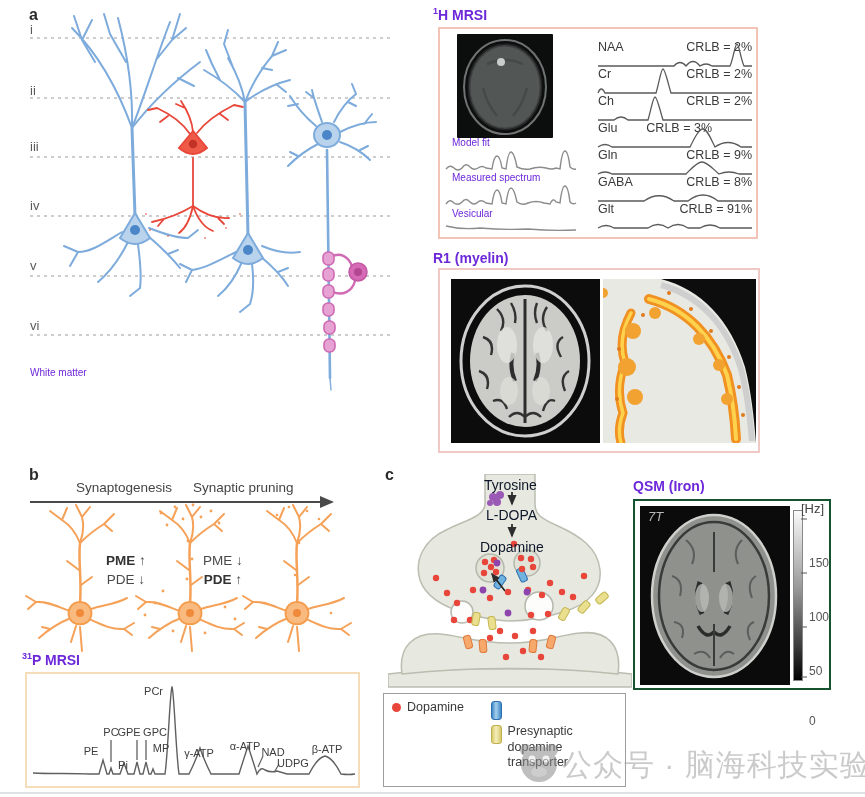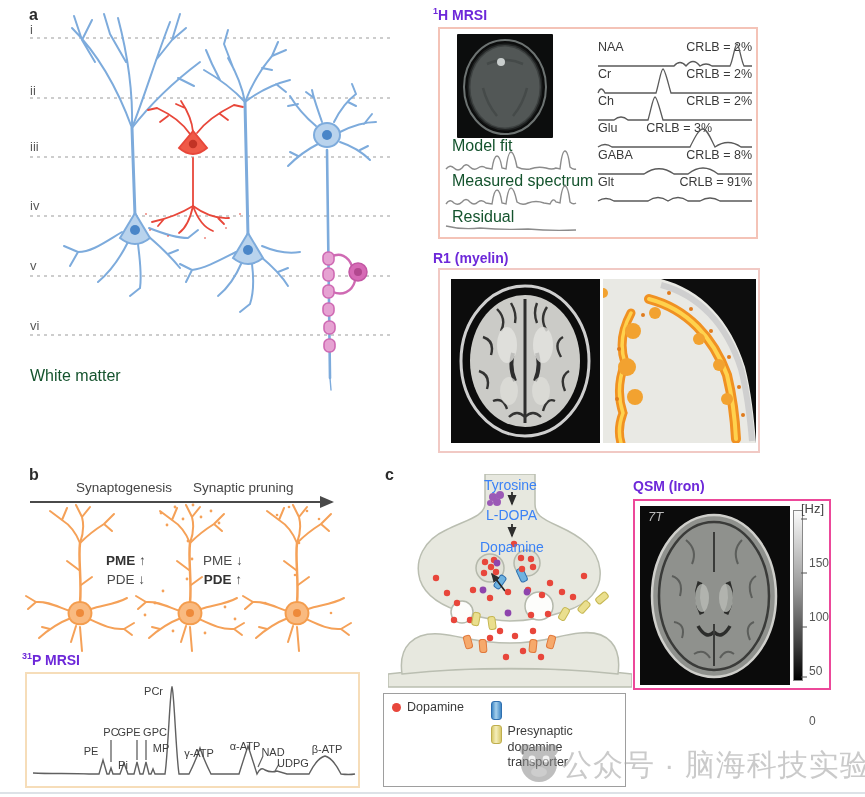--- a/index.html
+++ b/index.html
@@ -7,32 +7,32 @@
        font-family:"Liberation Sans",sans-serif;color:#3d3d3d;overflow:hidden;}
   .abs{position:absolute;}
   .panel-letter{font-weight:bold;font-size:16px;color:#2b2b2b;}
   .layer-label{font-size:13px;color:#5a5a5a;}
   .hdr{font-weight:bold;font-size:14px;color:#6d28d9;white-space:nowrap;}
   .hdr sup{font-size:9px;}
   .box{box-sizing:border-box;background:#fff;}
   .hbox{border:2px solid #f4c3b7;}
   .rbox{border:2px solid #f1c9c4;}
   .pbox{border:2px solid #f6ddb9;}
-  .qbox{border:2px solid #ec4899;}
+  .qbox{border:2px solid #14532d;}
   .lbox{border:1.5px solid #9e9e9e;}
-  .smalltxt{font-size:16px;color:#14532d;white-space:nowrap;}
+  .smalltxt{font-size:10px;color:#6d28d9;white-space:nowrap;}
   .met-row{position:relative;height:27px;}
   .met-name{position:absolute;left:2px;top:1px;font-size:12.5px;color:#3a3a3a;}
   .met-crlb{position:absolute;right:4px;top:1px;font-size:12.5px;color:#3a3a3a;}
   .crlb-left{right:44px;}
   .met-svg{position:absolute;left:0;bottom:-2px;}
   .phase-label{font-size:13.5px;color:#444;white-space:nowrap;}
   .pmepde{font-size:13.5px;color:#4a4a4a;line-height:19px;white-space:nowrap;text-align:center;}
   .pmepde b{color:#333;}
-  .pathway-label{font-size:14px;color:#3b82f6;white-space:nowrap;}
+  .pathway-label{font-size:14px;color:#0f172a;white-space:nowrap;}
   .legend-item{display:flex;align-items:flex-start;margin-bottom:4px;font-size:12.5px;line-height:15.5px;color:#3a3a3a;}
   .dot{width:9px;height:9px;border-radius:50%;flex:0 0 auto;margin:3px 6px 0 0;}
   .cyl{width:9px;height:17px;border-radius:3px;flex:0 0 auto;margin:1px 6px 0 0;}
   .dot-red{background:#e8463b;}
   .dot-purple{background:#8e44ad;}
   .cyl-blue{background:linear-gradient(90deg,#3f87c5,#a6d0ec 45%,#3f87c5);border:1px solid #2f6faf;}
   .cyl-yellow{background:linear-gradient(90deg,#d8c96a,#f5eebb 45%,#d8c96a);border:1px solid #bfae4e;}
   .qsm-tick{font-size:12px;color:#555;margin-top:44px;}
   .qsm-unit{font-size:13px;color:#444;white-space:nowrap;}
   .sevenT{font-size:13px;font-style:italic;color:#b9b9b9;}
@@ -155,21 +155,21 @@
       <circle cx="44" cy="28" r="4" fill="#c9cecd"></circle>
     </svg>
     <span class="abs smalltxt" style="left:12px;top:108px;">Model fit</span>
     <svg class="abs" style="left:4px;top:120px;" width="134" height="26">
       <path d="M2,20 Q6,15 10,19 Q14,23 18,19 Q22,13 26,18 Q30,22 34,19 Q38,16 42,19 L48,20 Q50,7 53,7 Q56,7 58,19 L62,20 Q64,3 67,3 Q70,3 73,18 Q79,21 86,20 Q94,17 102,19 Q108,21 112,19 L116,20 Q118,2 121,2 Q124,2 126,18 Q129,21 132,20" fill="none" stroke="#8b8b8b" stroke-width="1.4"></path>
     </svg>
     <span class="abs smalltxt" style="left:12px;top:143px;">Measured spectrum</span>
     <svg class="abs" style="left:4px;top:155px;" width="134" height="26">
       <path d="M2,20 Q6,14 10,19 Q14,22 18,18 Q22,13 26,18 Q30,22 34,18 Q38,15 42,19 L48,20 Q50,6 53,6 Q56,6 58,19 L62,20 Q64,4 67,4 Q70,4 73,18 Q78,22 84,19 Q92,16 100,19 L106,20 Q109,13 112,18 L116,19 Q118,2 121,2 Q124,2 126,18 Q129,21 132,19" fill="none" stroke="#8b8b8b" stroke-width="1.4"></path>
     </svg>
-    <span class="abs smalltxt" style="left:12px;top:179px;">Residual</span>
+    <span class="abs smalltxt" style="left:12px;top:179px;">Vesicular</span>
     <svg class="abs" style="left:4px;top:192px;" width="134" height="14">
       <path d="M2,5 Q18,9 36,7 Q60,9 84,8 Q106,10 132,9" fill="none" stroke="#8b8b8b" stroke-width="1.3"></path>
     </svg>
 
     <div class="abs" style="left:156px;top:10px;width:160px;">
       <div class="met-row">
         <span class="met-name">NAA</span>
         <span class="met-crlb">CRLB = 2%</span>
         <svg class="met-svg" width="158" height="30">
             <path d="M2,28 L78,28 Q84,21 90,28 Q97,19 104,28 Q110,24 116,28 L134,28 C137,22 139,6 141,6 C143,6 145,22 148,28 L156,28" fill="none" stroke="#5a5a5a" stroke-width="1.3"></path>
@@ -187,20 +187,27 @@
         <span class="met-crlb">CRLB = 2%</span>
         <svg class="met-svg" width="158" height="30">
             <path d="M2,28 L18,28 Q25,22 32,28 L52,28 C55,18 57,5 59,5 C61,5 64,18 67,28 L156,28" fill="none" stroke="#5a5a5a" stroke-width="1.3"></path>
           </svg>
       </div>
       <div class="met-row">
         <span class="met-name">Glu</span>
         <span class="met-crlb crlb-left">CRLB = 3%</span>
         <svg class="met-svg" width="158" height="30">
             <path d="M2,28 Q9,23 16,28 L94,28 C99,18 103,10 107,10 C111,10 114,18 119,28 Q132,19 145,28 L156,28" fill="none" stroke="#5a5a5a" stroke-width="1.3"></path>
+          </svg>
+      </div>
+      <div class="met-row">
+        <span class="met-name">Gln</span>
+        <span class="met-crlb">CRLB = 9%</span>
+        <svg class="met-svg" width="158" height="30">
+            <path d="M2,28 Q9,24 16,28 L90,28 C96,22 101,16 106,16 C111,16 116,22 123,28 Q133,24 143,28 L156,28" fill="none" stroke="#5a5a5a" stroke-width="1.3"></path>
           </svg>
       </div>
       <div class="met-row">
         <span class="met-name">GABA</span>
         <span class="met-crlb">CRLB = 8%</span>
         <svg class="met-svg" width="158" height="30">
             <path d="M2,28 L48,28 C58,21 68,21 78,28 L92,28 C102,20 112,20 122,28 L156,28" fill="none" stroke="#5a5a5a" stroke-width="1.3"></path>
           </svg>
       </div>
       <div class="met-row">

